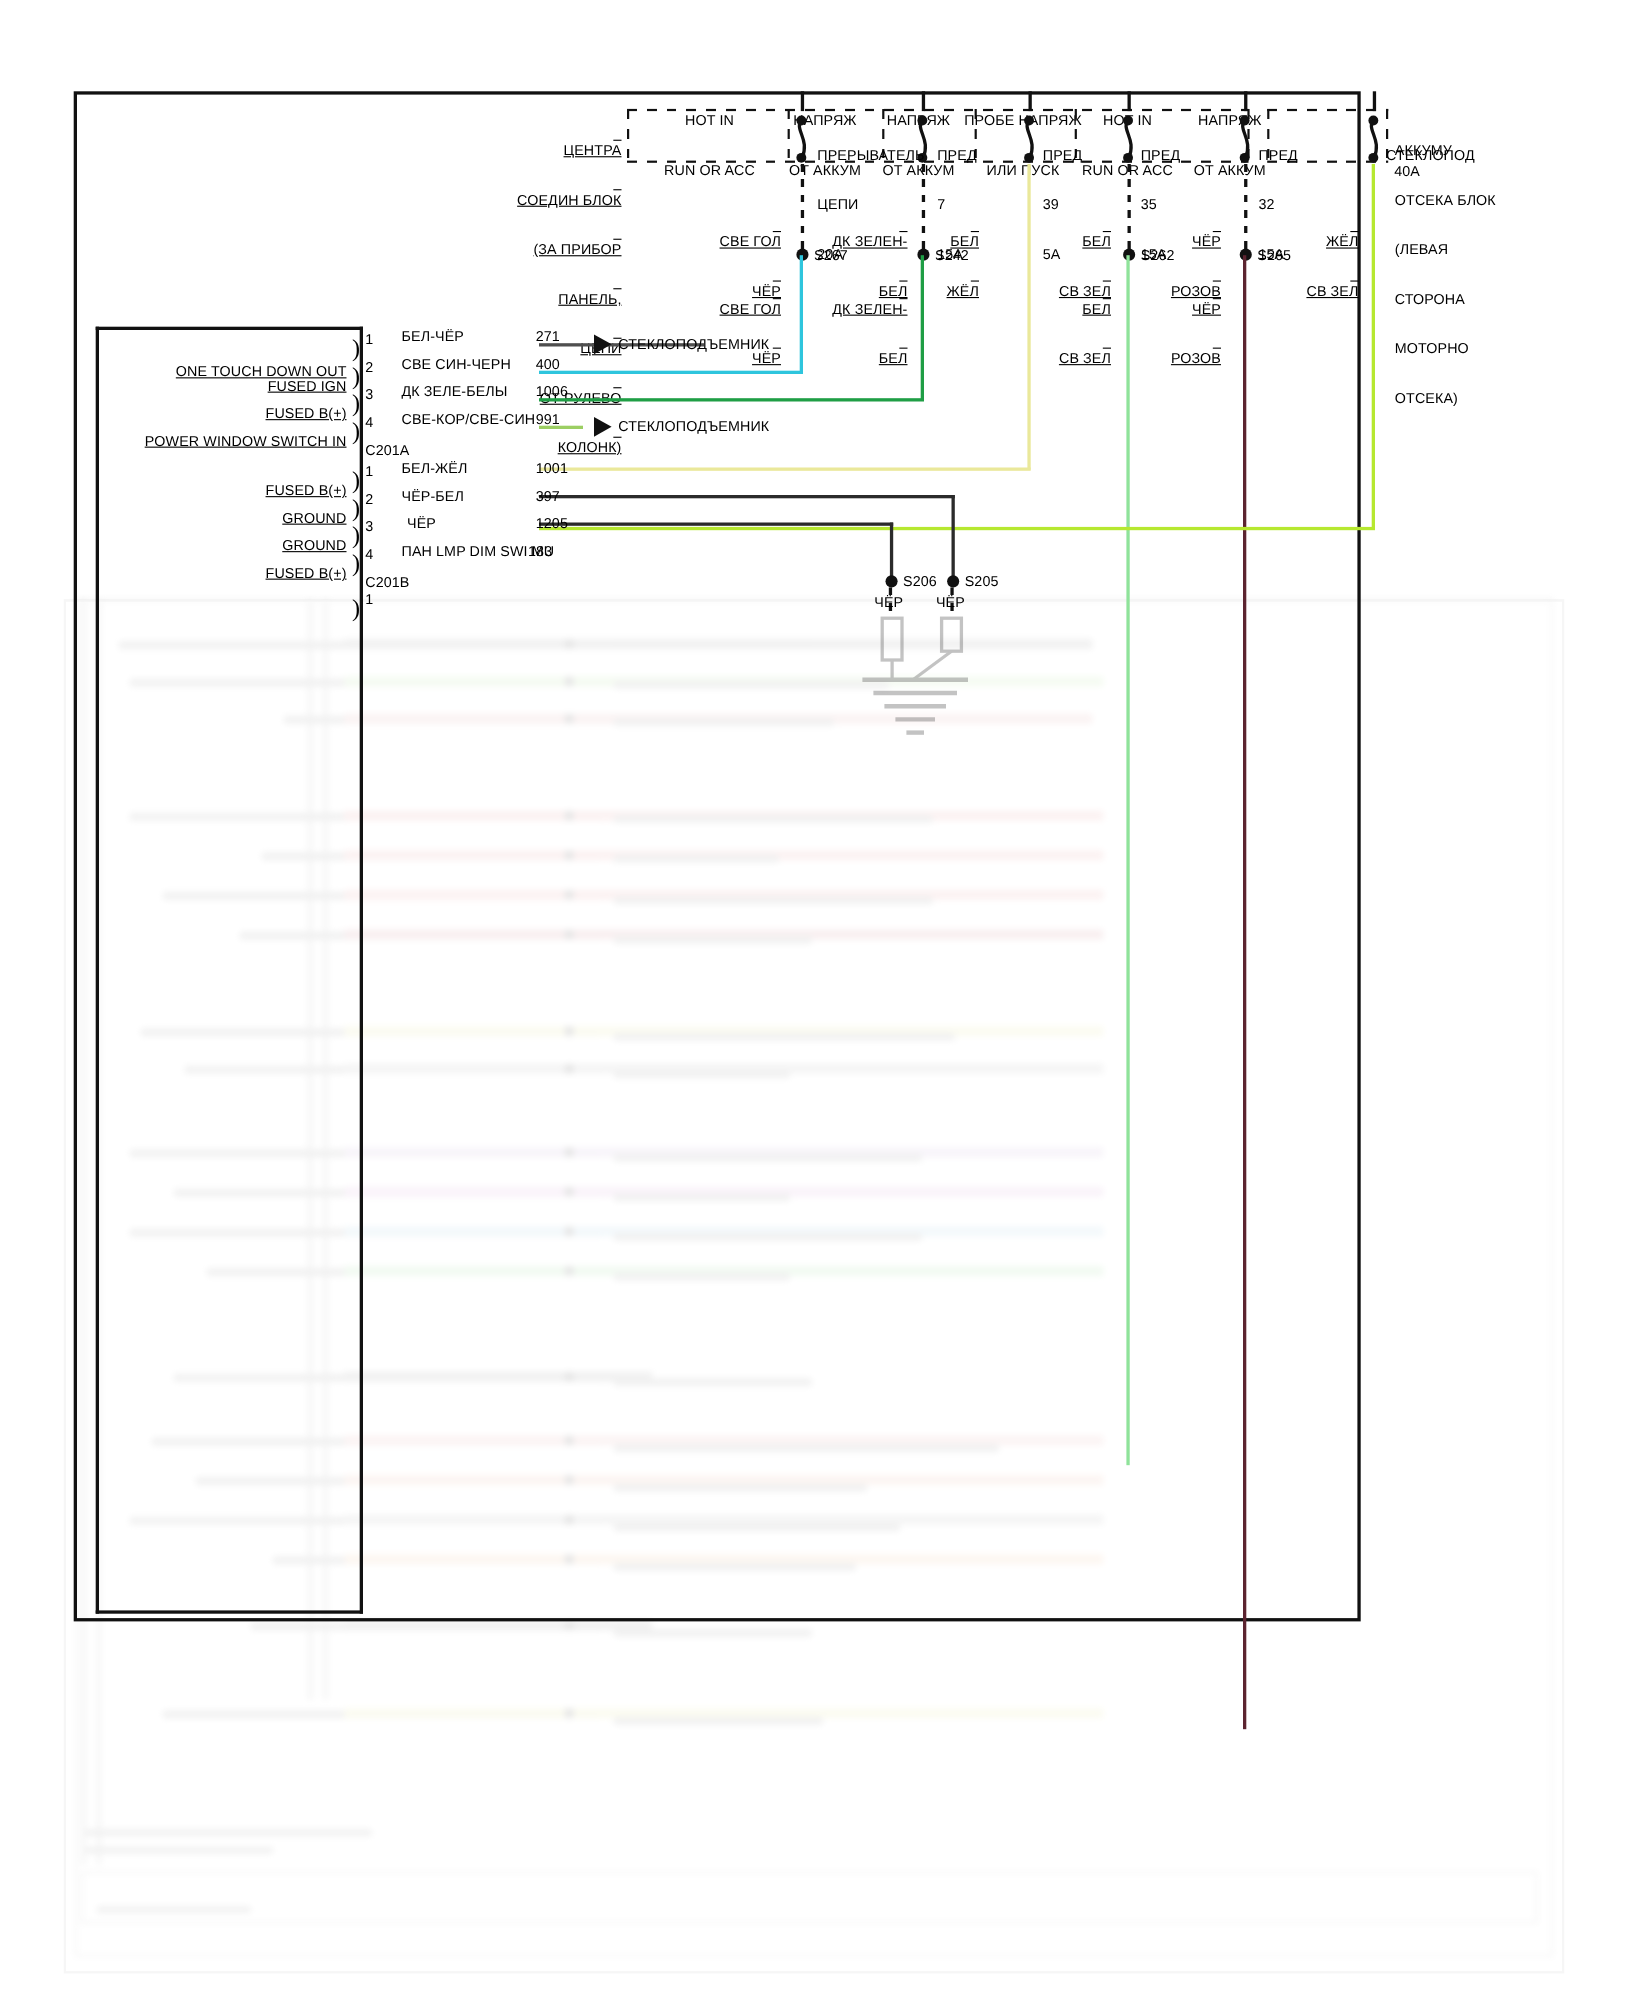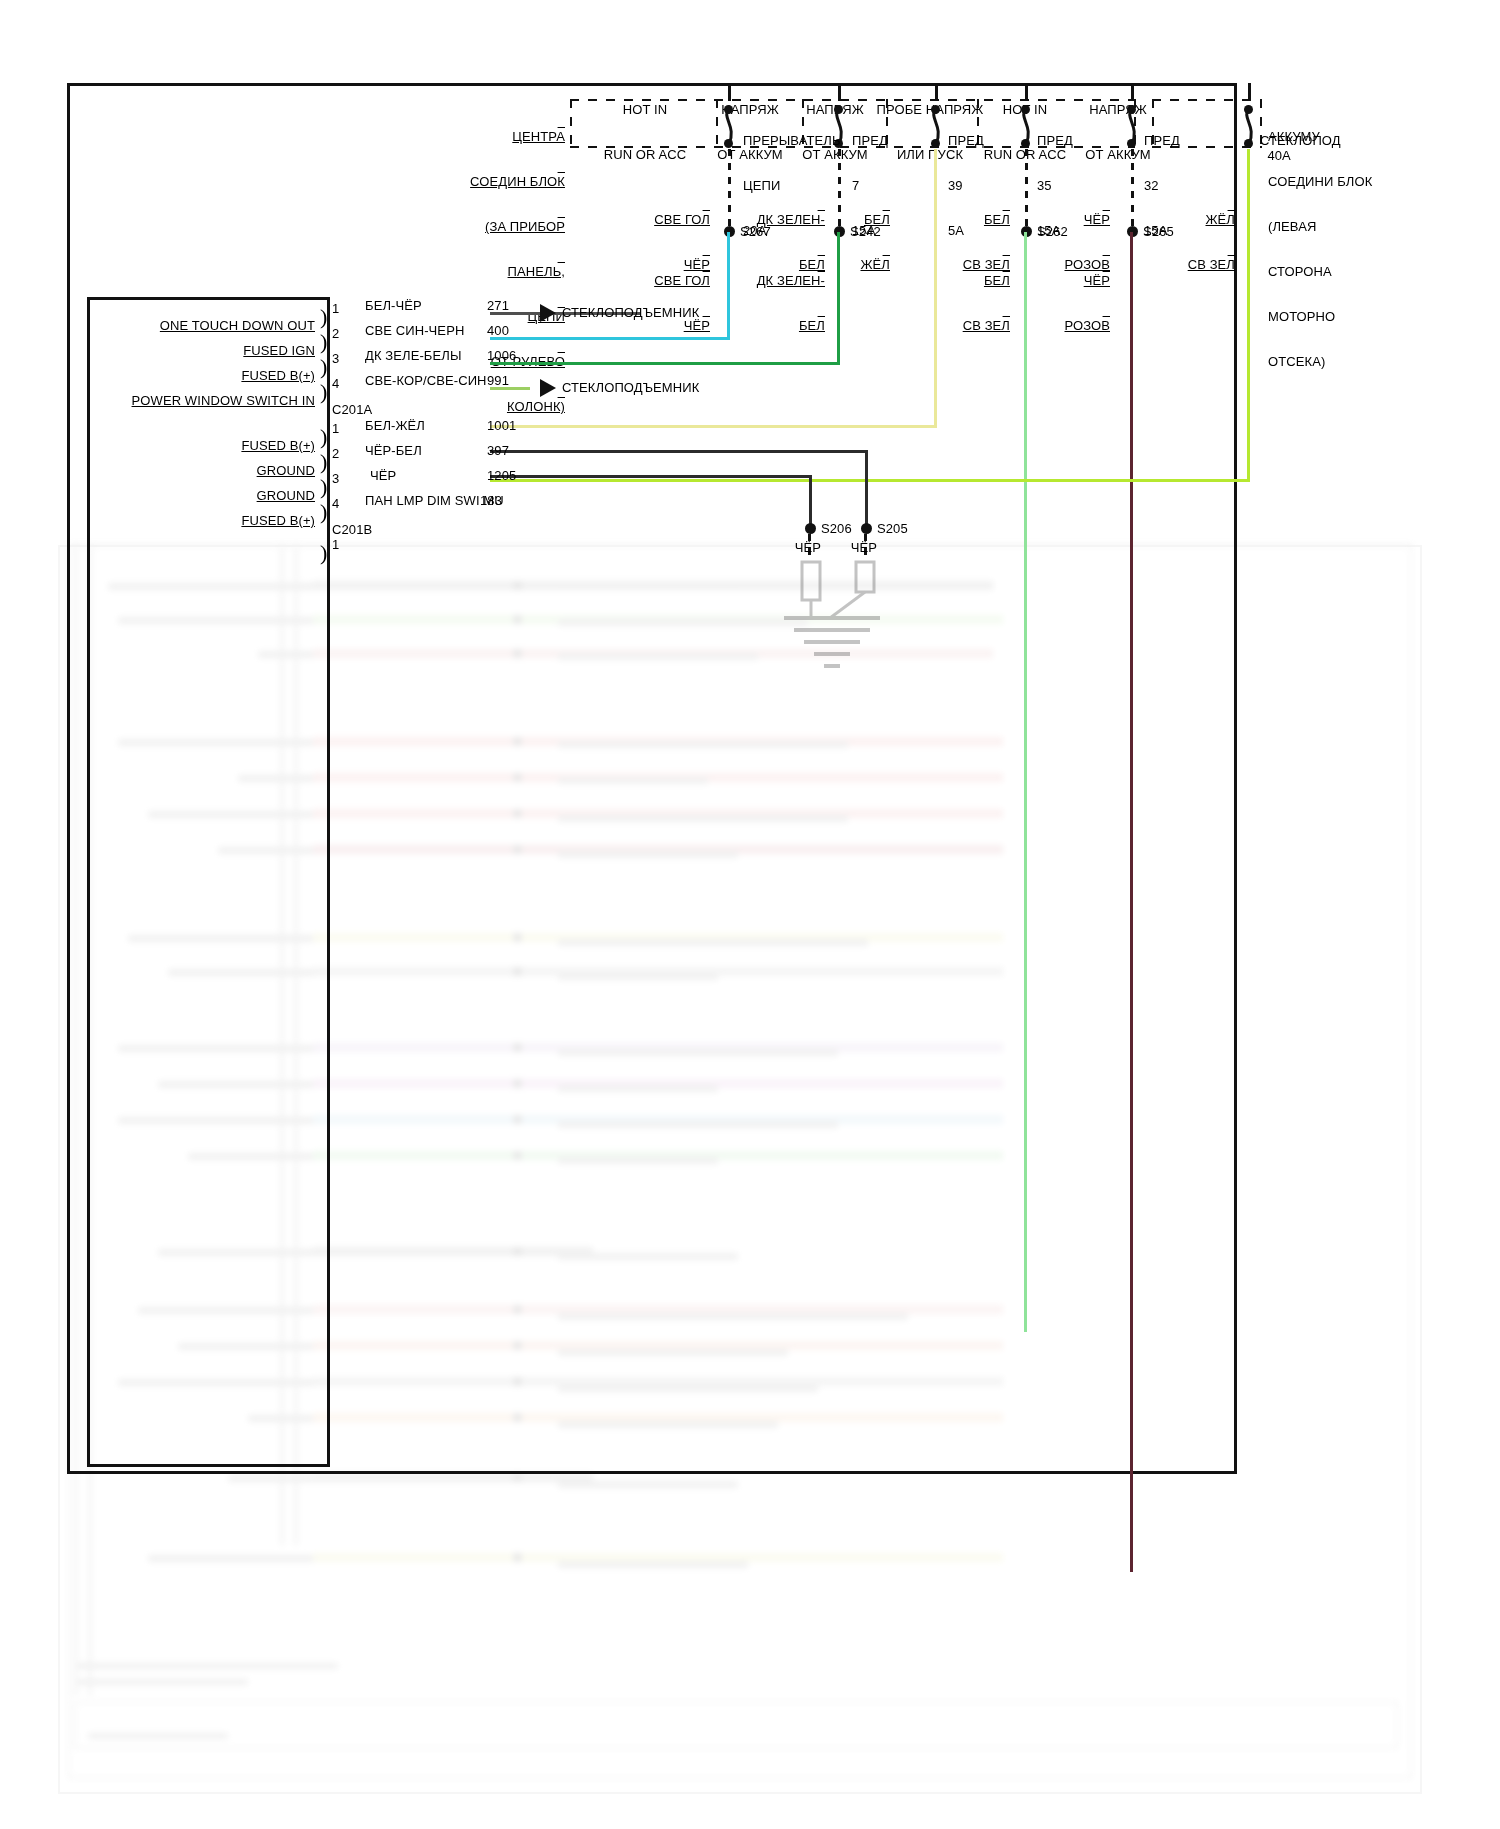--- a/index.html
+++ b/index.html
@@ -220,21 +220,21 @@
   <div>КОЛОНК)</div>
 </div>
 
 <div class="hdash" style="left:1152px;top:99px;width:110px;"></div>
 <div class="hdash" style="left:1152px;top:146px;width:110px;"></div>
 <div class="vdashbox" style="left:1152px;top:99px;height:48px;"></div>
 <div class="vdashbox" style="left:1260px;top:99px;height:48px;"></div>
 
 <div class="abs txt" style="left:1268px;top:99px;width:140px;">
   <div>АККУМУ</div>
-  <div>СОЕДИНИ БЛОК</div>
+  <div>ОТСЕКА БЛОК</div>
   <div>(ЛЕВАЯ</div>
   <div>СТОРОНА</div>
   <div>МОТОРНО</div>
   <div>ОТСЕКА)</div>
 </div>
 
 <div class="vline" style="left:728px;top:83px;height:18px;"></div>
 <div class="vline" style="left:838px;top:83px;height:18px;"></div>
 <div class="vline" style="left:935px;top:83px;height:18px;"></div>
 <div class="vline" style="left:1025px;top:83px;height:18px;"></div>
@@ -421,21 +421,21 @@
   <line x1="14" y1="62" x2="110" y2="62" stroke="#555" stroke-width="4"></line>
   <line x1="24" y1="74" x2="100" y2="74" stroke="#555" stroke-width="4"></line>
   <line x1="34" y1="86" x2="90" y2="86" stroke="#555" stroke-width="4"></line>
   <line x1="44" y1="98" x2="80" y2="98" stroke="#555" stroke-width="4"></line>
   <line x1="54" y1="110" x2="70" y2="110" stroke="#555" stroke-width="4"></line>
 </svg>
 
 <div class="abs" style="left:87px;top:297px;width:243px;height:1170px;border-left:3px solid #111;border-top:3px solid #111;border-bottom:3px solid #111;box-sizing:border-box;"></div>
 <div class="vline" style="left:327px;top:297px;height:1170px;"></div>
 
-<div class="abs txt txt-r" style="left:130px;top:318px;width:185px;text-align:right;">ONE TOUCH DOWN OUT</div>
+<div class="abs txt txt-r" style="left:130px;top:330px;width:185px;text-align:right;">ONE TOUCH DOWN OUT</div>
 <div class="pin" style="left:320px;top:309px;">)</div>
 <div class="abs txt" style="left:332px;top:301px;">1</div>
 <div class="abs txt" style="left:365px;top:298px;">БЕЛ-ЧЁР</div>
 <div class="abs txt" style="left:487px;top:298px;">271</div>
 
 <div class="abs txt txt-r" style="left:130px;top:343px;width:185px;">FUSED IGN</div>
 <div class="pin" style="left:320px;top:334px;">)</div>
 <div class="abs txt" style="left:332px;top:326px;">2</div>
 <div class="abs txt" style="left:365px;top:323px;">СВЕ СИН-ЧЕРН</div>
 <div class="abs txt" style="left:487px;top:323px;">400</div>

